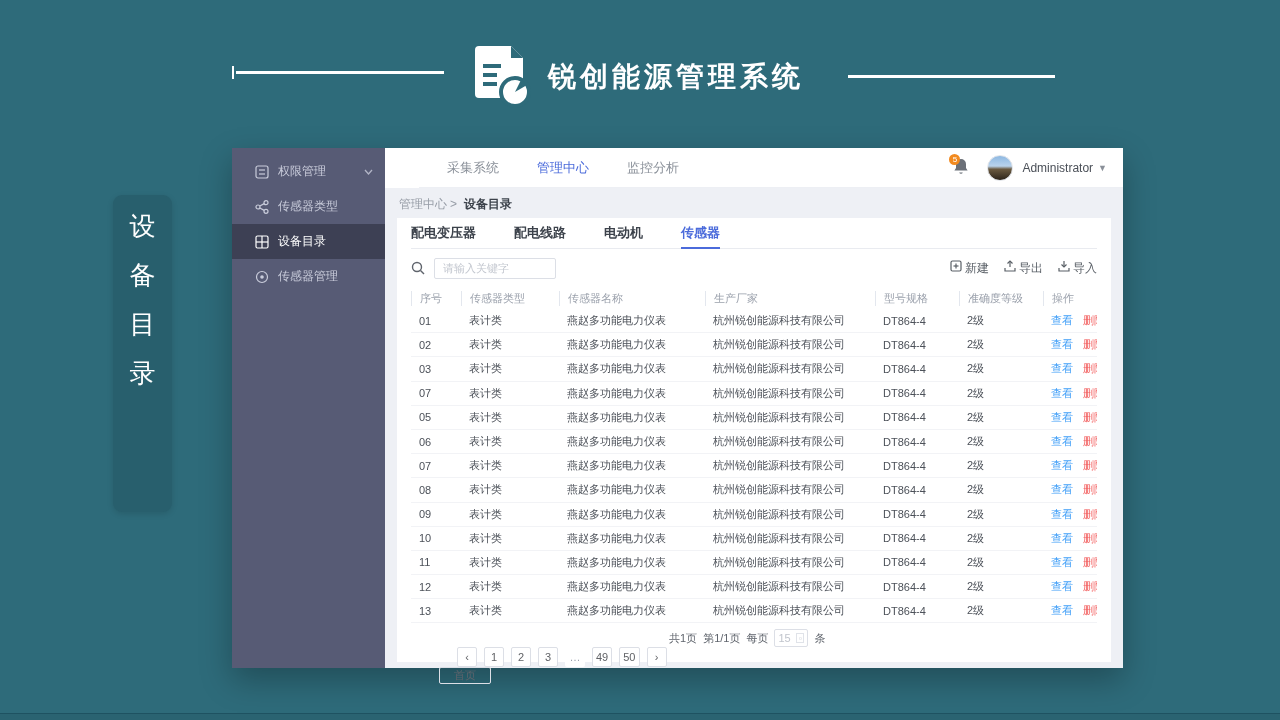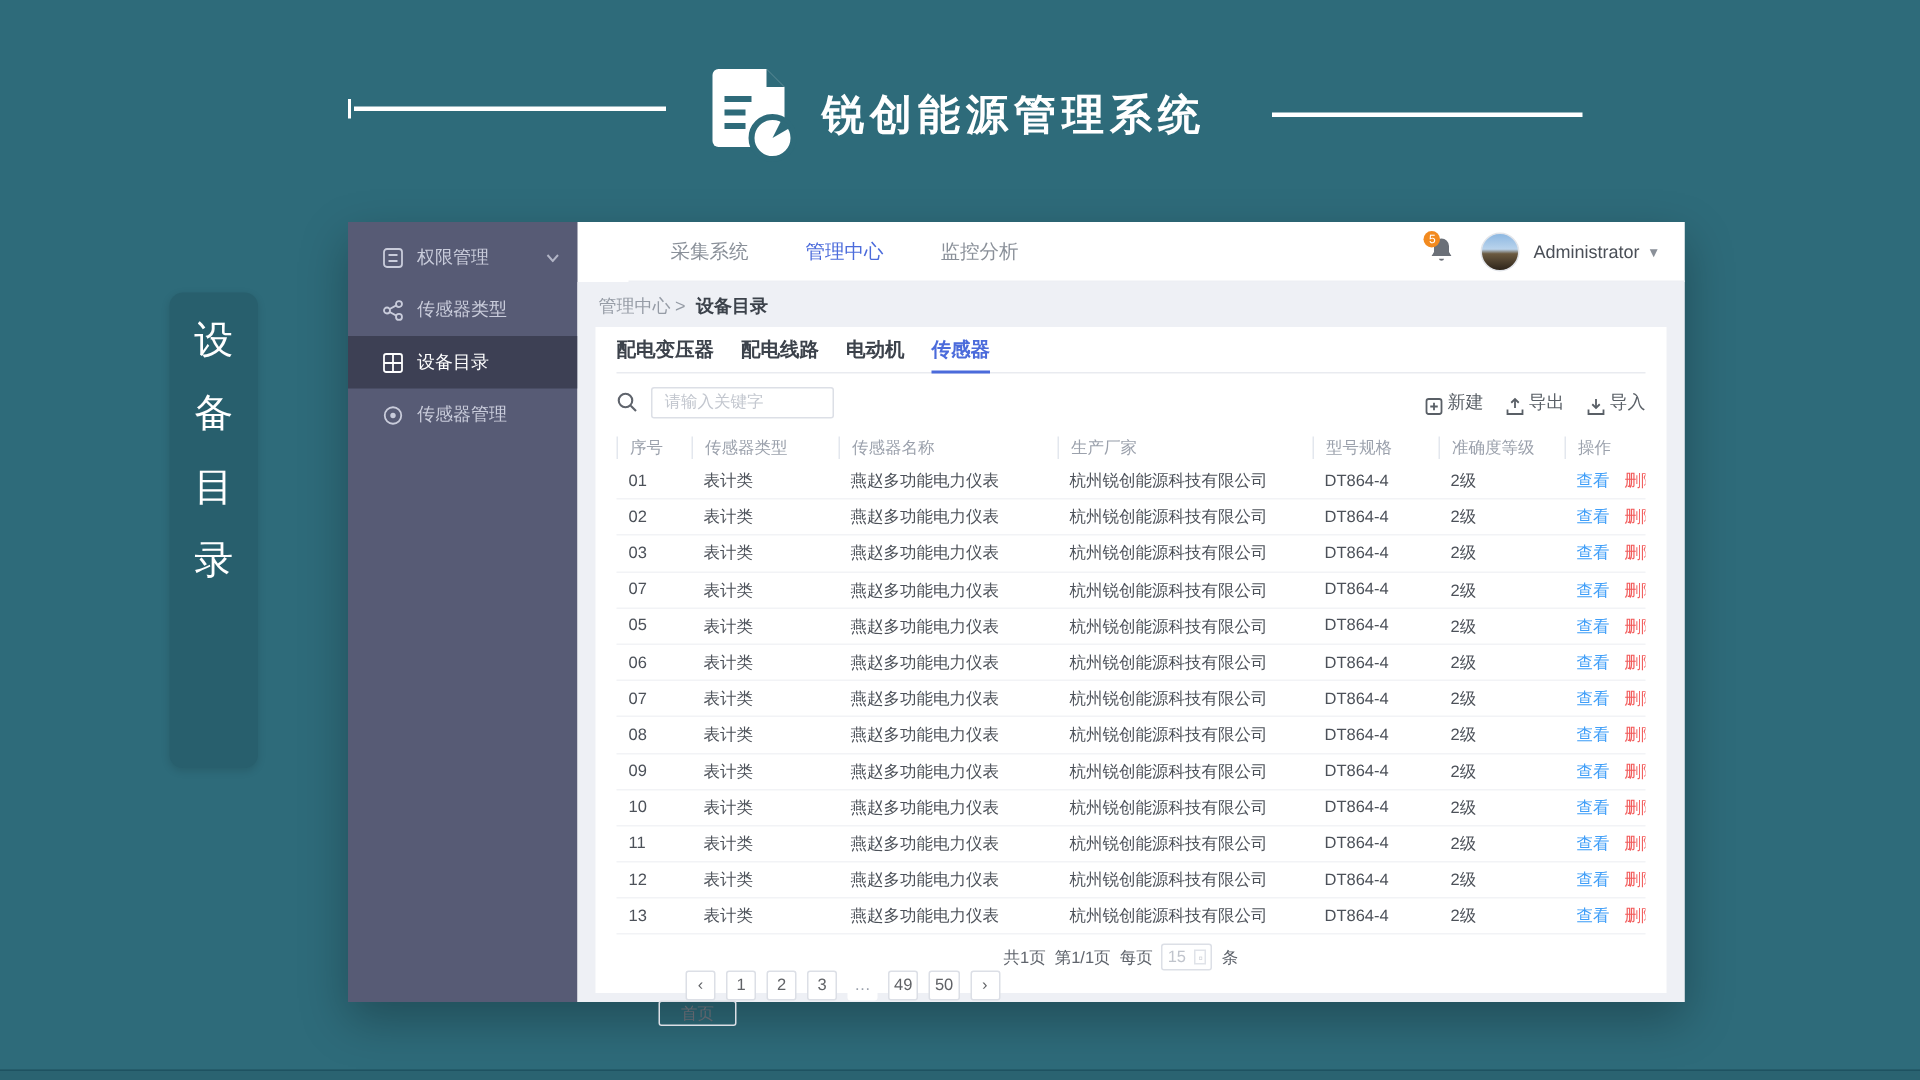--- a/index.html
+++ b/index.html
@@ -58,33 +58,33 @@
   .user-name { font-size:12px; color:#4a4f57; margin:0 5px 0 9px; }
   .caret { font-size:9px; color:#8a9099; }
 
   .content { position:absolute; left:0; right:0; top:40px; bottom:0; background:#eef0f5; }
   .breadcrumb { position:absolute; left:14px; top:8px; font-size:12px; color:#969ca6; }
   .breadcrumb .cur { color:#3c424b; font-weight:bold; margin-left:4px; }
   .breadcrumb .sep { margin:0 3px; }
 
   .card { position:absolute; left:12px; right:12px; top:30px; bottom:6px; background:#ffffff; }
 
-  .tabs { height:31px; margin:0 14px; border-bottom:1px solid #e9ebf0; display:flex; gap:18px;font-family:Liberation Mono, monospace; }
+  .tabs { height:31px; margin:0 14px; border-bottom:1px solid #e9ebf0; display:flex; gap:38px;font-family:Liberation Mono, monospace; }
   .tab { display:flex; align-items:center; font-size:13px; color:#3c424b; cursor:pointer;
          position:relative; font-weight:bold; }
   .tab.active { color:#4b6bdb; }
   .tab.active::after { content:""; position:absolute; left:0; right:0; bottom:-1px; height:2px; background:#4b6bdb; }
 
   .toolbar { height:24px; margin:7px 14px 0; display:flex; align-items:center; }
   .search-input { width:122px; height:21px; border:1px solid #dcdfe6; border-radius:2px;
                   margin-left:9px; font-size:11px; padding:0 8px; color:#4a4f57; outline:none;
                   font-family:"Liberation Sans", sans-serif; }
   .search-input::placeholder { color:#c3c7cf; }
   .toolbar-right { margin-left:auto; display:flex; align-items:center; gap:15px; }
-  .tb-action { display:flex; align-items:flex-end; gap:3px; font-size:12px; color:#595f66; cursor:pointer; }
+  .tb-action { display:flex; align-items:flex-start; gap:3px; font-size:12px; color:#595f66; cursor:pointer; }
 
   
   .tbl { margin:8px 14px 0; }
   .trow { display:flex; align-items:center; }
   .thead { height:21px; font-size:11px; color:#9ba1ac; }
   .thead .cell { border-left:1px solid #e3e7ee; }
   .cell { padding-left:8px; white-space:nowrap; overflow:hidden; }
   .c-no    { width:50px; }
   .c-type  { width:98px; }
   .c-name  { width:146px; }

